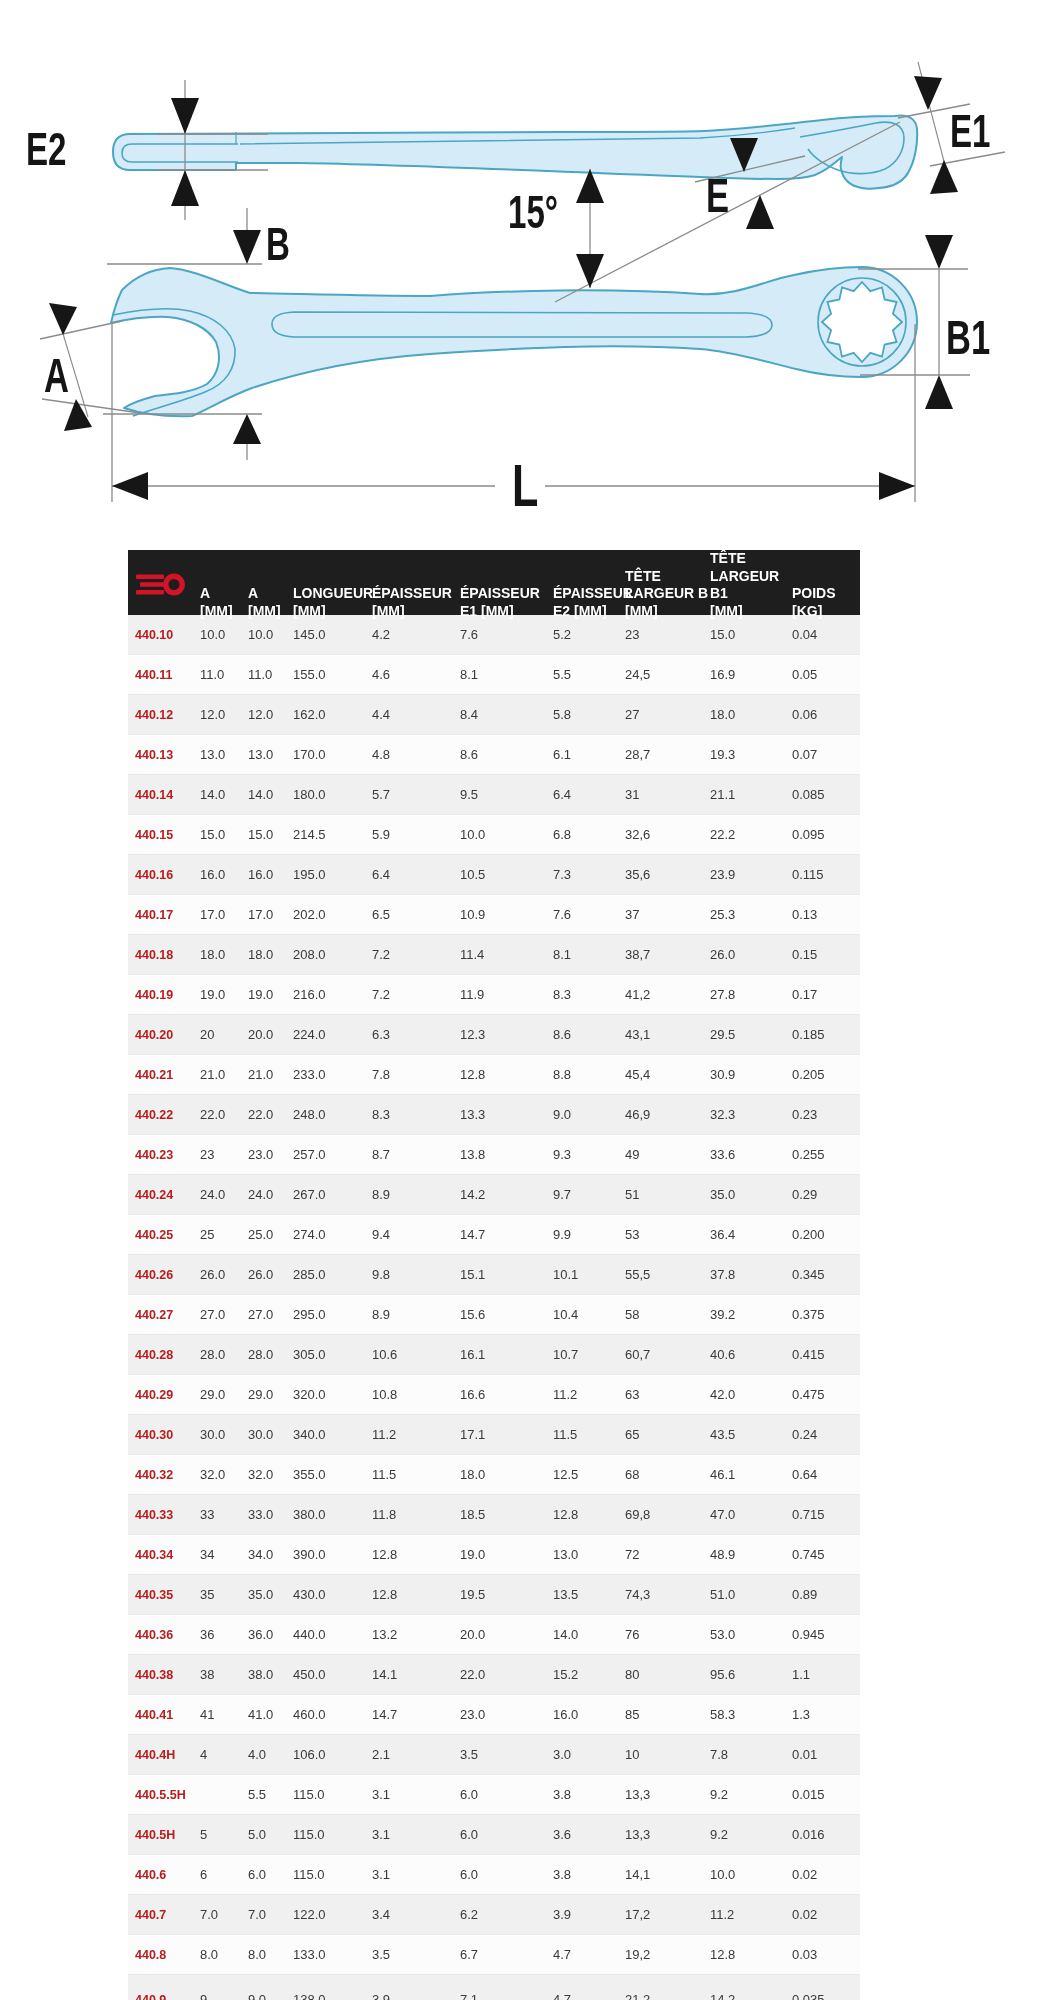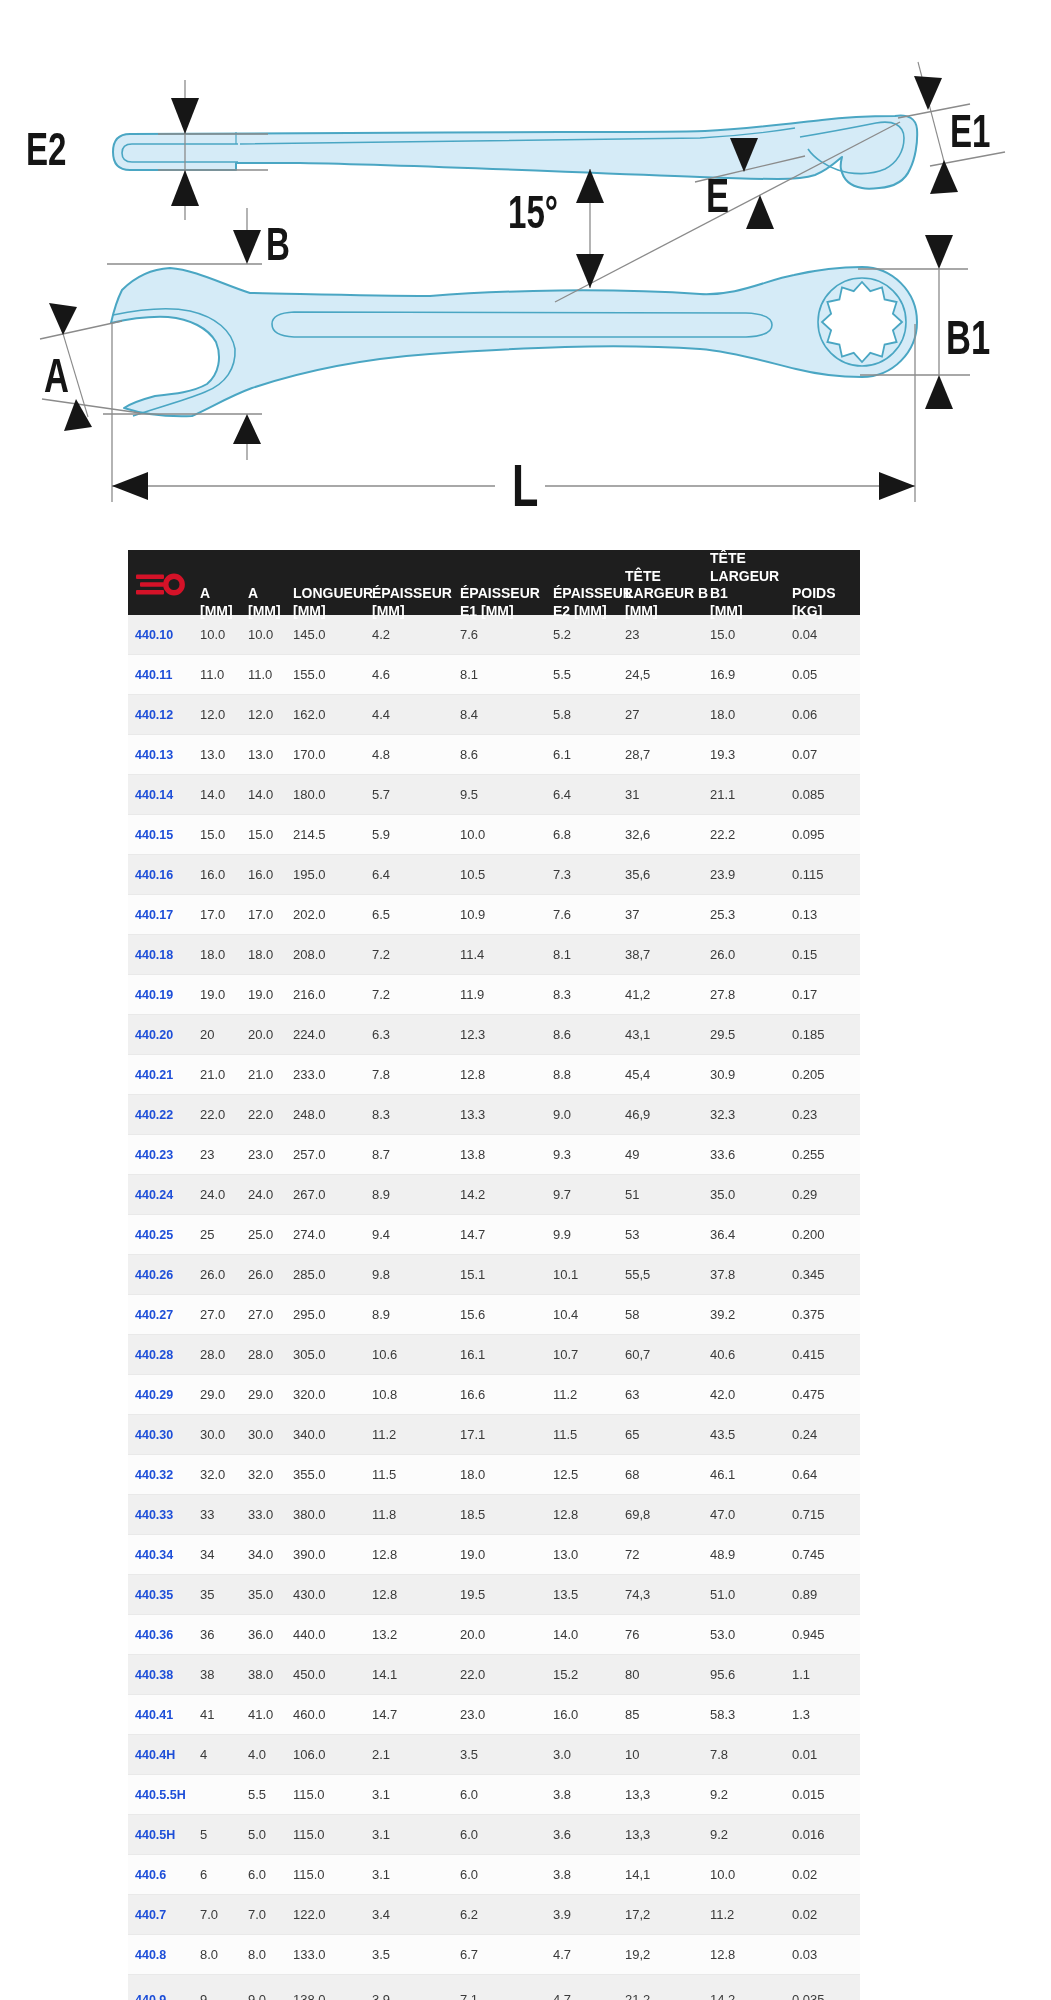--- a/index.html
+++ b/index.html
@@ -16,21 +16,21 @@
   .th{font-size:14px;font-weight:bold;line-height:1.25;padding-bottom:8px;letter-spacing:0;}
   .th.logo-cell{align-self:center;padding-bottom:4px;}
   .tbody{width:100%;}
   .tr{display:grid;grid-template-columns:65px 48px 45px 79px 88px 93px 72px 85px 82px 68px;
       padding-left:7px;box-sizing:border-box;height:40px;align-items:center;
       border-bottom:1px solid #e9e9e9;}
   .tr:last-child{height:50px;}
   .tr.odd{background:#f0f0f0;}
   .tr.even{background:#fcfcfc;}
   .td{font-size:13px;color:#3a3a3a;white-space:nowrap;}
-  .td.ref{font-size:12.5px;font-weight:bold;color:#1d4ed8;cursor:pointer;}
+  .td.ref{font-size:12.5px;font-weight:bold;color:#b91c1c;cursor:pointer;}
 </style>
 </head>
 <body>
 
 <div class="page">
 
   <svg class="diagram" width="1051" height="505" viewBox="0 0 1051 505">
 
     <g>
       <path fill="#d5ebf7" stroke="#4aa6c3" stroke-width="2" stroke-linejoin="round" d="

